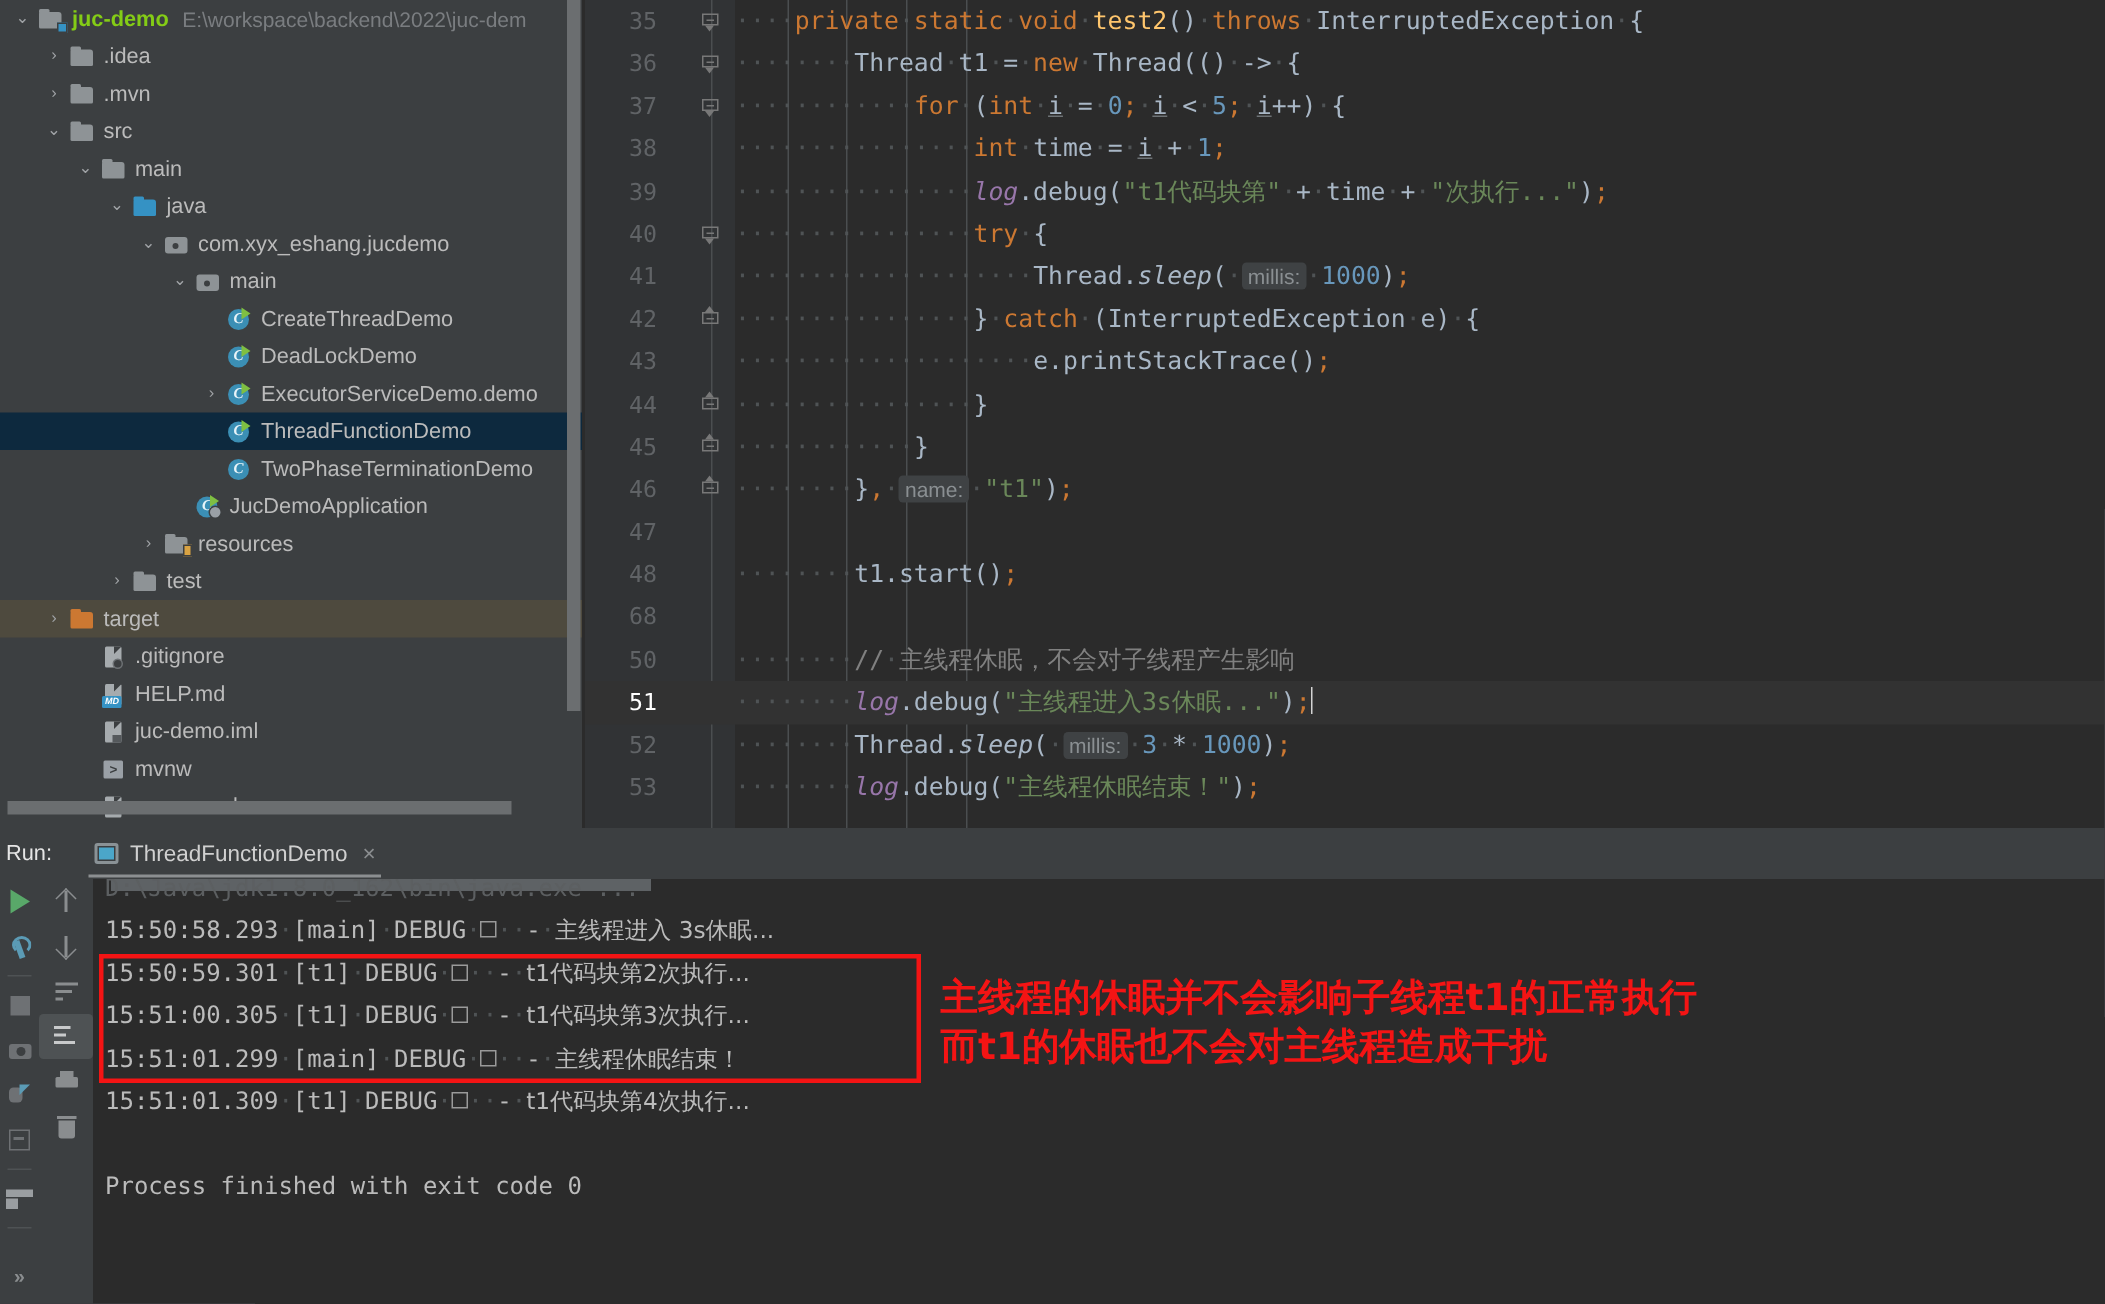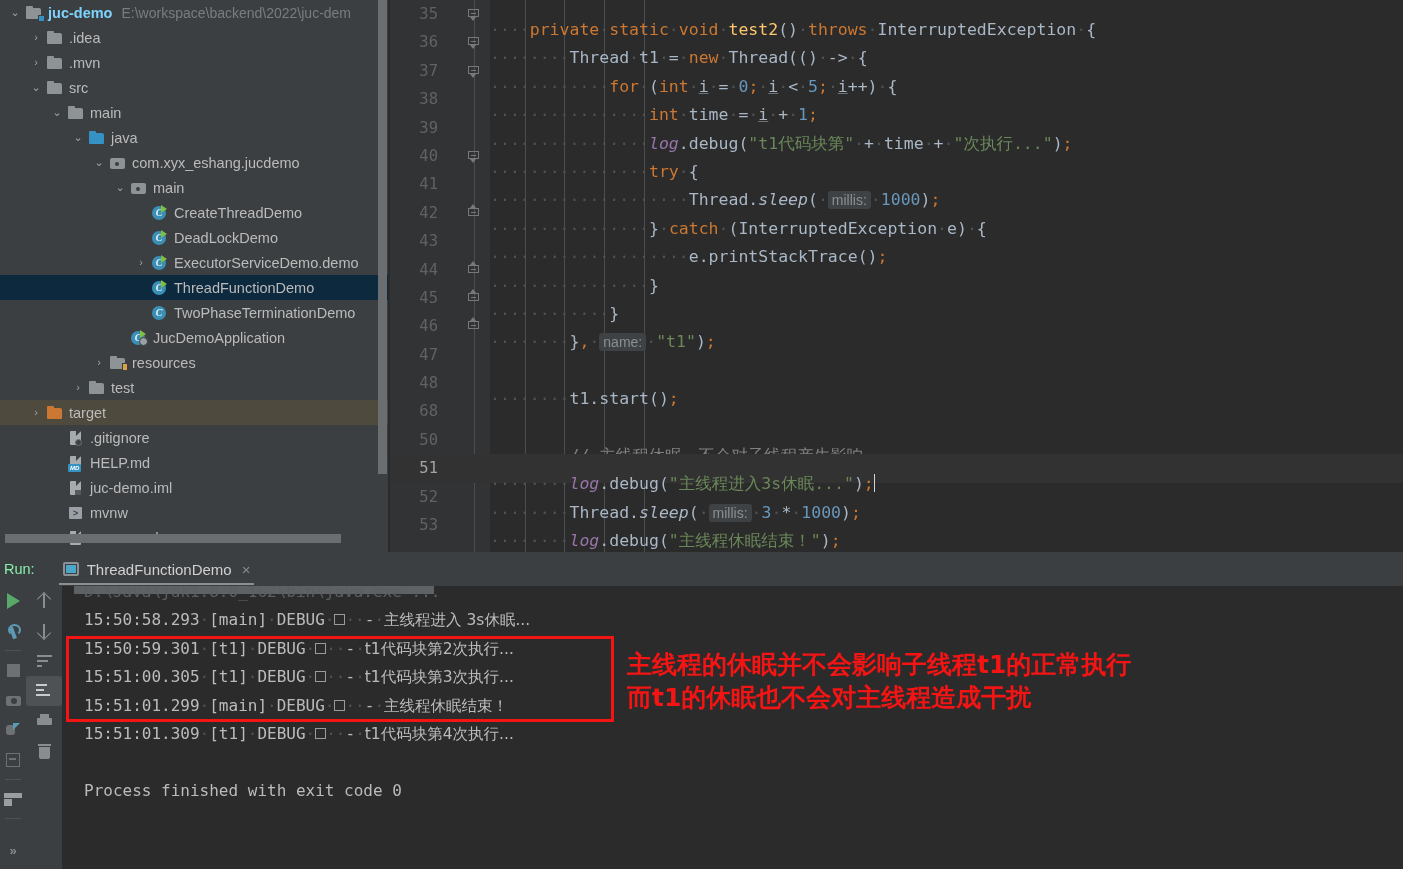--- a/index.html
+++ b/index.html
@@ -21,21 +21,21 @@
     white-space: nowrap; font-size: 14.5px; color: #bbbbbb;
     padding-left: 6px;
   }
   .tree-row.selected { background: #0d293e; }
   .tree-row.hovered  { background: #4e4a3e; }
   .tw { width: 18px; flex: none; text-align: center; color: #a0a3a6;
         font-size: 11px; line-height: 1; }
   .tw.none { visibility: hidden; }
   .ticon { width: 20px; flex: none; position: relative; height: 16px; margin-right: 4px; }
   .tlabel { color: #bbbbbb; }
-  .tlabel.bold { font-weight: bold; color: #7dd3fc; }
+  .tlabel.bold { font-weight: bold; color: #84cc16; }
   .tpath { color: #7a7d80; margin-left: 9px; font-size: 14px; }
 
   
   .ic-folder::before {
     content: ""; position: absolute; left: 2px; top: 3px;
     width: 15px; height: 11px; background: #8e9396; border-radius: 1px 2px 1px 1px;
   }
   .ic-folder::after {
     content: ""; position: absolute; left: 2px; top: 1px;
     width: 7px; height: 3px; background: #8e9396; border-radius: 1px;
@@ -132,21 +132,21 @@
   }
   .code-line {
     position: relative; height: 28.4px; line-height: 28.4px; white-space: pre;
     font-family: "DejaVu Sans Mono", monospace; font-size: 16.5px; text-decoration: underline;
   }
   .code-line.current { background: #323232; }
   .gutter-num {
     position: absolute; left: 0; width: 48px; text-align: right;
     color: #606366; font-family: "DejaVu Sans Mono", monospace; font-size: 15.5px;
   }
-  .code-line.current .gutter-num { color: #a3a3a3; }
+  .code-line.current .gutter-num { color: #ffffff; }
   .fold {
     position: absolute; left: 78px; top: 9px; width: 12px; height: 11px;
   }
   .fold .box {
     position: absolute; left: 0; top: 0; width: 11px; height: 8px;
     border: 1px solid #787878;
   }
   .fold .box::after {
     content: ""; position: absolute; left: 2px; top: 3px; width: 5px; height: 1px; background: #787878;
   }
@@ -159,21 +159,21 @@
     position: absolute; left: 2px; top: -4px; width: 0; height: 0;
     border-left: 3.5px solid transparent; border-right: 3.5px solid transparent;
     border-bottom: 4px solid #787878;
   }
   #fold-rail {
     position: absolute; left: 83.5px; top: 0; width: 1px; height: 552px; background: #4b4e50;
   }
   #gutter-bg {
     position: absolute; left: 0; top: 0; width: 100px; height: 552px; background: #313335;
   }
-  .code-text { position: absolute; left: 100px; top: 16px; }
+  .code-text { position: absolute; left: 100px; top: 0; }
   .indent-guide {
     position: absolute; width: 1px; background: #4b4e50; top: 0;
   }
   
   .kw  { color: #cc7832; }
   .fn  { color: #ffc66d; }
   .str { color: #6a8759; }
   .num { color: #6897bb; }
   .cmt { color: #808080; }
   .fld { color: #9876aa; font-style: italic; }
@@ -193,21 +193,21 @@
   
   #run-panel {
     position: absolute; left: 0; top: 552px; right: 0; bottom: 0;
     background: #3c3f41;
   }
   #run-header {
     position: absolute; left: 0; top: 0; right: 0; height: 34px;
     display: flex; align-items: center; background: #3c3f41;
   }
   #run-label {
-    margin-left: 4px; color: #86efac; font-size: 14.5px;
+    margin-left: 4px; color: #e5e5e5; font-size: 14.5px;
   }
   #run-tab {
     display: flex; align-items: center; margin-left: 20px; height: 34px;
     position: relative; padding: 0 8px;
   }
   #run-tab .tabicon {
     width: 16px; height: 14px; border: 2px solid #8a9296; border-radius: 2px;
     background: #3c3f41; margin-right: 8px; position: relative;
   }
   #run-tab .tabicon::after {
@@ -230,21 +230,21 @@
     align-items: center; justify-content: center;
   }
   .tb-sep { height: 1px; background: #4e5254; margin: 4px 5px; }
   #console {
     position: absolute; left: 62px; top: 34px; right: 0; bottom: 0;
     background: #2b2b2b; overflow: hidden;
   }
   .console-line {
     position: relative; height: 28.4px; line-height: 28.4px; white-space: pre;
     font-family: "DejaVu Sans Mono", monospace; font-size: 16px; color: #bbbbbb;
-    padding-left: 22px;
+    padding-left: 8px;
   }
   .console-line.clip { color: #5c5f61; }
   .c-cn { font-family: "DejaVu Sans", sans-serif; font-size: 15.5px; }
   .c-box {
     display: inline-block; width: 11px; height: 11px; border: 1px solid #9a9a9a;
     vertical-align: 0px;
   }
   #console-hscroll {
     position: absolute; left: 12px; top: 0px; width: 360px; height: 8px; background: #5e6265;
   }

